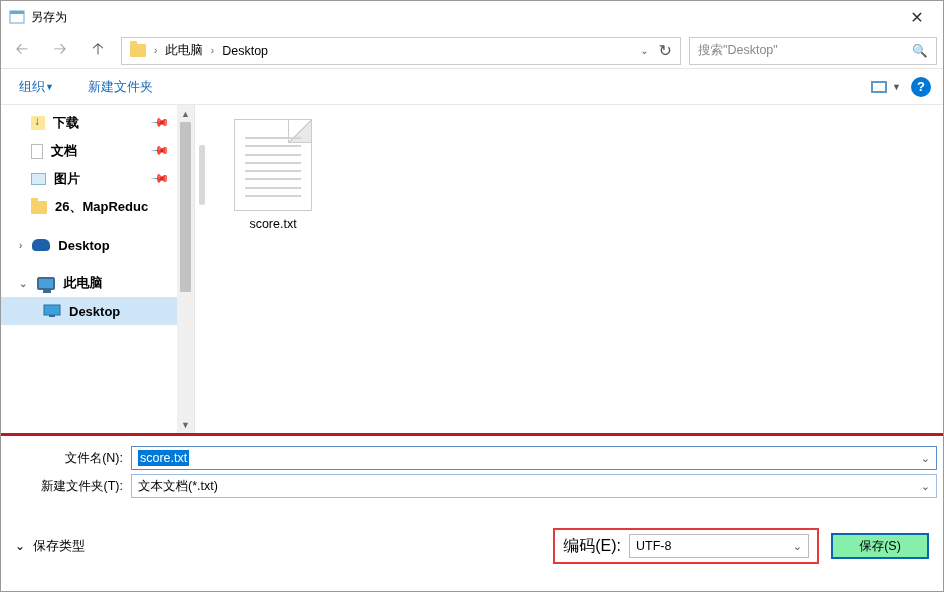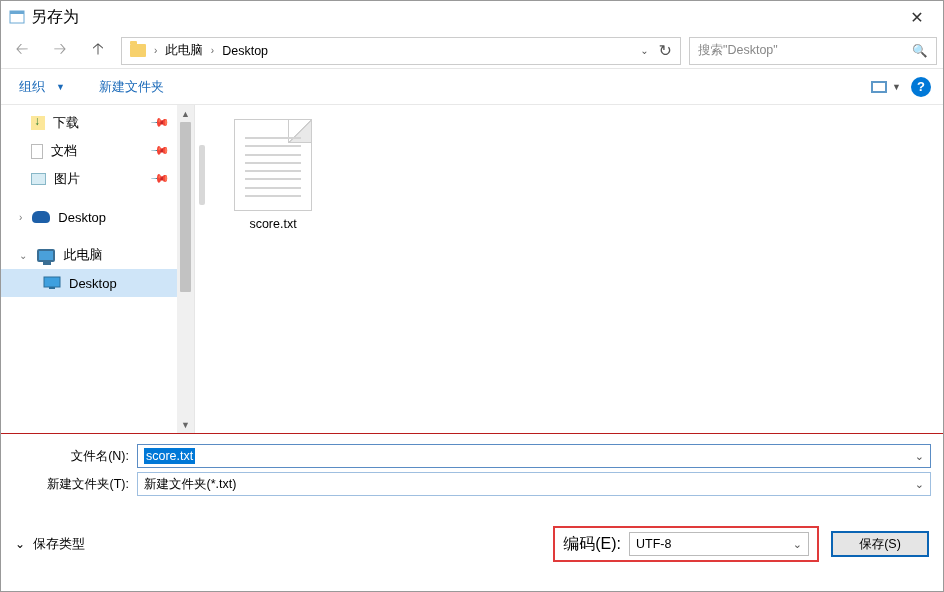--- a/index.html
+++ b/index.html
@@ -1,74 +1,74 @@
 <!DOCTYPE html>
 <html><head>
 <meta charset="utf-8">
 <style>
 * { box-sizing: border-box; margin: 0; padding: 0; font-family: "Microsoft YaHei", "Segoe UI", sans-serif; }
 body { width: 944px; height: 592px; background: #fff; border: 1px solid #999; overflow: hidden; }
 
 .titlebar { height: 32px; display: flex; align-items: center; padding: 0 4px 0 8px; }
 .titlebar .title-icon { width: 16px; height: 16px; margin-right: 6px; }
-.titlebar .title-text { font-size: 16px; flex: 1; }
+.titlebar .title-text { font-size: 12px; flex: 1; }
 .titlebar .close { width: 44px; height: 30px; display: flex; align-items: center; justify-content: center; font-size: 16px; color: #333; }
 
 .navbar { height: 36px; display: flex; align-items: center; padding: 0 6px; gap: 8px; border-bottom: 1px solid #e6e6e6; }
 .nav-btn { width: 30px; height: 28px; display: flex; align-items: center; justify-content: center; color: #9b9b9b; }
 .nav-btn.enabled { color: #555; }
 .addr { flex: 1; height: 28px; border: 1px solid #ccc; display: flex; align-items: center; padding: 0 2px; background: #fff; }
 .addr .seg { display: flex; align-items: center; gap: 4px; padding: 0 6px; font-size: 12.5px; height: 26px; }
 .addr .sep { color: #666; font-size: 10px; padding: 0 2px; }
 .addr-tools { margin-left: auto; display: flex; align-items: center; gap: 10px; padding-right: 6px; color: #555; }
 .searchbox { width: 248px; height: 28px; border: 1px solid #ccc; display: flex; align-items: center; padding: 0 8px; font-size: 12.5px; color: #888; }
 .searchbox .sicon { margin-left: auto; color: #555; }
 
 .toolbar { height: 36px; display: flex; align-items: center; padding: 0 12px; border-bottom: 1px solid #e8e8e8; font-size: 13px; }
-.toolbar .tbtn { color: #1b6ab9; display: flex; align-items: center; gap: 11px; padding: 4px 6px; }
+.toolbar .tbtn { color: #1b6ab9; display: flex; align-items: center; gap: 0; padding: 4px 6px; }
 .toolbar .tbtn .dd { font-size: 9px; }
 .toolbar .spacer { flex: 1; }
 .toolbar .viewbtn { width: 22px; height: 22px; border: 1px solid transparent; display: flex; align-items: center; justify-content: center; margin: 0 2px; }
 .toolbar .help { width: 20px; height: 20px; border-radius: 50%; background: #0078d7; color: #fff; display: flex; align-items: center; justify-content: center; font-size: 13px; font-weight: bold; margin-left: 10px; }
 
 .body { display: flex; height: 328px; }
-.sidebar { width: 194px; border-right: 1px solid #e6e6e6; overflow: hidden; position: relative; font-size: 13px; padding-top: 4px; }
+.sidebar { width: 194px; border-right: 1px solid #e6e6e6; overflow: hidden; position: relative; font-size: 13px; padding-top: 4px; font-weight: bold; }
 .sb-item { display: flex; align-items: center; height: 28px; padding-left: 30px; gap: 8px; white-space: nowrap; }
 .sb-item .pin { color: #999; margin-left: auto; margin-right: 26px; transform: rotate(45deg); font-size: 12px; }
 .sb-item.active { background: #cfe5f8; }
 .sb-item.l0 { padding-left: 18px; }
 .sb-scroll { position: absolute; right: 0; top: 0; bottom: 0; width: 17px; background: #f0f0f0; display: flex; flex-direction: column; }
 .sb-scroll .arr { height: 17px; display: flex; align-items: center; justify-content: center; font-size: 9px; color: #666; }
 .sb-scroll .thumb { background: #c2c2c2; margin: 0 3px; flex: 0 0 170px; border-radius: 1px; }
 .sb-scroll .track { flex: 1; }
 
 .files { flex: 1; display: flex; position: relative; }
 .dragbar { width: 14px; background: #fff; display: flex; align-items: flex-start; justify-content: center; padding-top: 40px; }
 .dragbar .grip { width: 6px; height: 60px; background: #d8d8d8; border-radius: 2px; }
 .file-item { width: 100px; text-align: center; margin: 14px 0 0 14px; }
 .file-ic { width: 78px; height: 92px; margin: 0 auto 6px; border: 1px solid #ccc; position: relative; background: #fff; }
 .file-ic::before { content: ""; position: absolute; top: 0; right: 0; width: 22px; height: 22px; background: linear-gradient(135deg, #fff 0 48%, #ccc 50% 52%, #e9e9e9 54% 100%); border-left: 1px solid #ccc; border-bottom: 1px solid #ccc; }
 .file-ic .lines { position: absolute; top: 14px; left: 10px; right: 10px; bottom: 10px; display: flex; flex-direction: column; justify-content: space-around; }
 .file-ic .lines span { height: 2px; background: #d4d4d4; }
 .file-name { font-size: 12.5px; }
 
-.footer { border-top: 1px solid #b91c1c; padding: 6px 12px 10px; font-size: 12.5px; }
+.footer { border-top: 3px solid #b91c1c; padding: 6px 6px 10px; font-size: 12.5px; }
 .frow { display: flex; align-items: center; margin: 4px 0; }
 .frow .lbl { width: 124px; text-align: right; padding-right: 8px; }
 .frow .field { flex: 1; height: 24px; border: 1px solid #9fbfe0; display: flex; align-items: center; padding: 0 6px; position: relative; }
 .frow .field .dd { position: absolute; right: 6px; color: #555; font-size: 11px; }
 .frow .field .sel { background: #0078d7; color: #fff; padding: 1px 2px; }
 .bottombar { display: flex; align-items: center; padding: 16px 14px 12px; gap: 12px; }
 .bottombar .hide { display: flex; align-items: center; gap: 8px; font-size: 13px; }
 .bottombar .hide .ch { font-size: 12px; }
 .bottombar .spacer { flex: 1; }
 .enc-box { border: 2px solid #e03a3a; display: flex; align-items: center; padding: 4px 8px; gap: 8px; }
 .enc-box .sel { height: 24px; width: 180px; border: 1px solid #bbb; display: flex; align-items: center; padding: 0 6px; font-size: 12.5px; position: relative; }
 .enc-box .sel .dd { position: absolute; right: 6px; font-size: 11px; color: #555; }
-.btn { width: 98px; height: 26px; border: 1px solid #bbb; background: #e5e5e5; display: flex; align-items: center; justify-content: center; font-size: 12.5px; }
+.btn { width: 98px; height: 26px; border: 1px solid #bbb; background: #86efac; display: flex; align-items: center; justify-content: center; font-size: 12.5px; }
 .btn.primary { border: 2px solid #0a64b4; }
 
 
 .ic-folder { display: inline-block; width: 16px; height: 13px; background: #f7d16c; border-radius: 1px; position: relative; }
 .ic-folder::before { content: ""; position: absolute; top: -3px; left: 0; width: 7px; height: 3px; background: #f7d16c; border-radius: 1px 1px 0 0; }
 .ic-pc { display: inline-block; width: 18px; height: 13px; background: #4aa0da; border: 2px solid #3a6e94; border-radius: 2px; position: relative; }
 .ic-pc::after { content: ""; position: absolute; bottom: -5px; left: 4px; width: 8px; height: 3px; background: #3a6e94; }
 .ic-dl { display:inline-block; width: 14px; height: 14px; background:#fce79a; position: relative; }
 .ic-dl::after { content:"↓"; position:absolute; left:3px; top:-2px; color:#2e7d32; font-size:12px; font-weight:bold; }
 .ic-doc { display:inline-block; width: 12px; height: 15px; border:1px solid #bbb; background:#fff; }
@@ -144,20 +144,24 @@
     <div class="sb-item">
         <span class="ic-doc"></span>
         <span>文档</span>
         <span class="pin">📌</span>
       </div>
     <div class="sb-item">
         <span class="ic-img"></span>
         <span>图片</span>
         <span class="pin">📌</span>
       </div>
+    <div class="sb-item">
+        <span class="ic-folder"></span>
+        <span>26、MapReduc</span>
+      </div>
     <div style="height:10px;"></div>
     <div class="sb-item l0">
         <span style="font-size:10px;color:#777;margin-right:2px;">›</span>
         <span class="ic-onedrive"></span>
         <span>Desktop</span>
       </div>
     <div style="height:10px;"></div>
     <div class="sb-item l0">
         <span style="font-size:10px;color:#777;margin-right:2px;">⌄</span>
         <span class="ic-pc"></span>
@@ -204,21 +208,21 @@
   <div class="frow">
     <div class="lbl">文件名(N):</div>
     <div class="field" style="border-color:#5a8cc4;">
       <span class="sel">score.txt</span>
       <span class="dd">⌄</span>
     </div>
   </div>
   <div class="frow">
     <div class="lbl">新建文件夹(T):</div>
     <div class="field">
-      <span>新建文件夹(*.txt)</span>
+      <span>文本文档(*.txt)</span>
       <span class="dd">⌄</span>
     </div>
   </div>
 </div>
 
 <div class="bottombar">
   <div class="hide">
     <span class="ch">⌄</span>
     <span>保存类型</span>
   </div>

